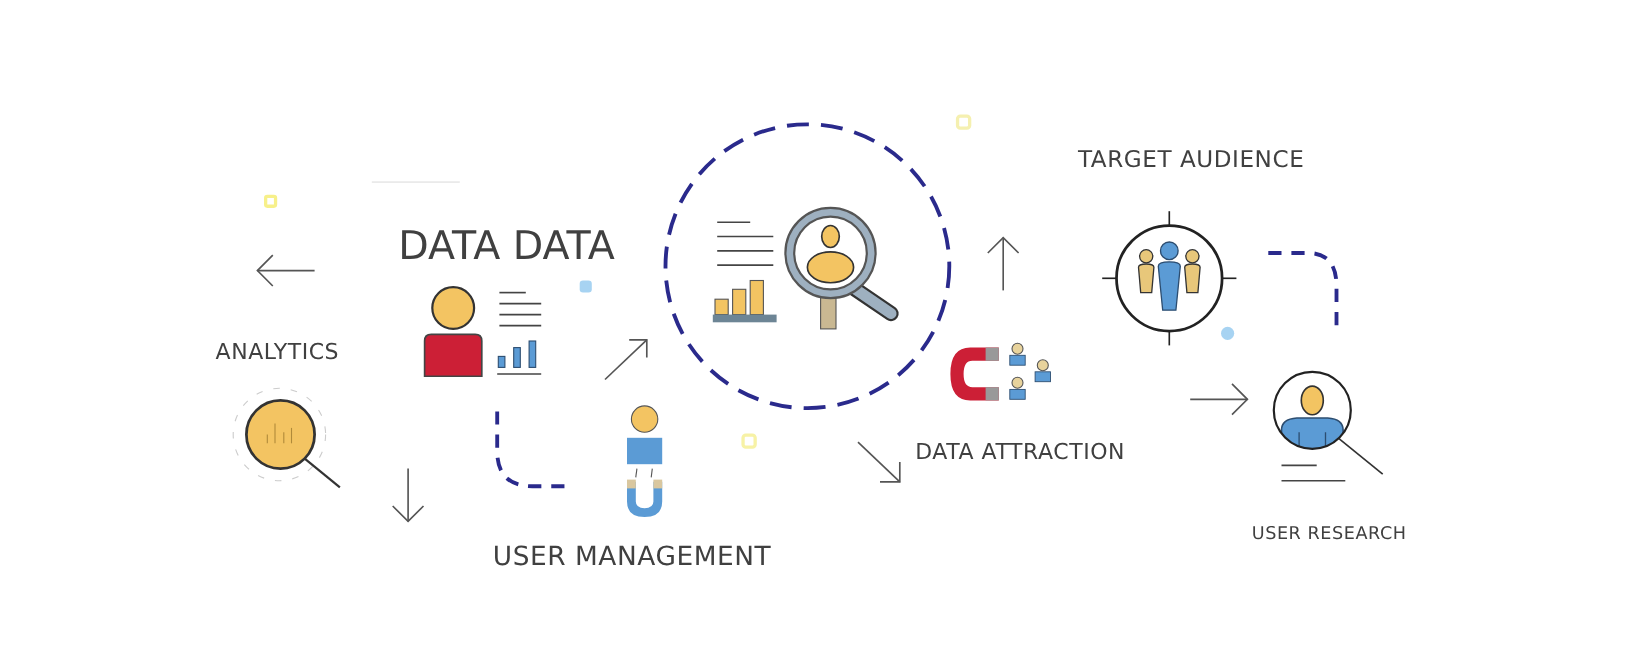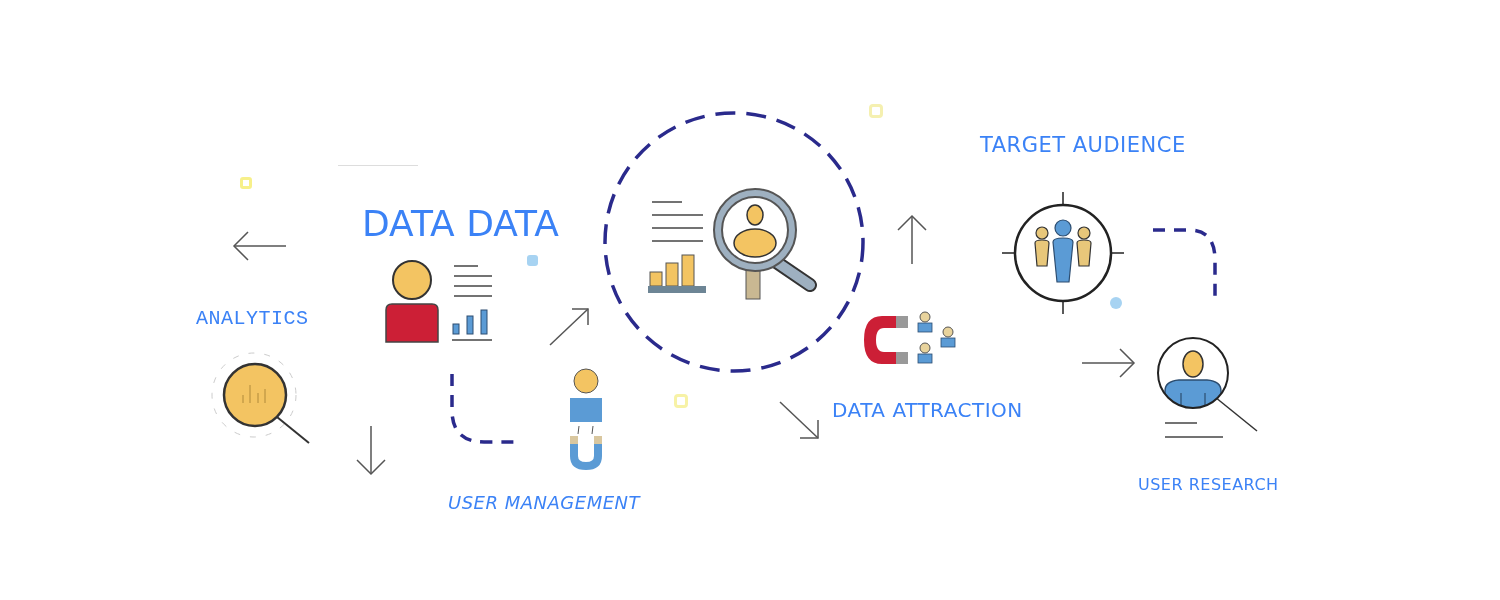--- a/index.html
+++ b/index.html
@@ -1,19 +1,19 @@
 <!DOCTYPE html>
 <html><head>
 <meta charset="utf-8">
 <style>
   html, body { margin:0; padding:0; }
   body { width:1500px; height:600px; background:#ffffff; position:relative; overflow:hidden;
          font-family:"DejaVu Sans", "Liberation Sans", sans-serif; }
   .abs { position:absolute; }
-  .label { position:absolute; color:#3b82f6; white-space:nowrap; letter-spacing:0.5px;text-align:center; }
+  .label { position:absolute; color:#404040; white-space:nowrap; letter-spacing:0.5px;text-align:center; }
   svg { position:absolute; overflow:visible; }
 </style>
 </head>
 <body>
 
 <div class="abs" style="left:338px;top:165px;width:80px;height:1px;background:#ddd;"></div>
 <div class="abs" style="left:240px;top:177px;width:12px;height:12px;border:3px solid #f7f08a;border-radius:3px;box-sizing:border-box;"></div>
 <div class="abs" style="left:527px;top:255px;width:11px;height:11px;background:#a7d3f2;border-radius:3px;"></div>
 <div class="abs" style="left:674px;top:394px;width:14px;height:14px;border:3px solid #f7f2a6;border-radius:4px;box-sizing:border-box;"></div>
 <div class="abs" style="left:869px;top:104px;width:14px;height:14px;border:3px solid #f5f0b0;border-radius:4px;box-sizing:border-box;"></div>
@@ -27,21 +27,21 @@
   <line x1="74" y1="8" x2="98" y2="8" stroke="#444" stroke-width="1.5"></line>
   <line x1="74" y1="18" x2="112" y2="18" stroke="#444" stroke-width="1.5"></line>
   <line x1="74" y1="28" x2="112" y2="28" stroke="#444" stroke-width="1.5"></line>
   <line x1="74" y1="38" x2="112" y2="38" stroke="#444" stroke-width="1.5"></line>
   <rect x="73" y="66" width="6" height="10" fill="#5b9bd5" stroke="#2c4d70" stroke-width="1"></rect>
   <rect x="87" y="58" width="6" height="18" fill="#5b9bd5" stroke="#2c4d70" stroke-width="1"></rect>
   <rect x="101" y="52" width="6" height="24" fill="#5b9bd5" stroke="#2c4d70" stroke-width="1"></rect>
   <line x1="72" y1="82" x2="112" y2="82" stroke="#444" stroke-width="1.5"></line>
 </svg>
 
-<div class="label" style="left:196px;top:307px;font-size:20px;font-family:Liberation Mono, monospace;">ANALYTICS</div>
+<div class="label" style="left:196px;top:307px;font-size:20px;">ANALYTICS</div>
 <svg style="left:205px;top:345px;" width="110" height="100">
   <circle cx="49" cy="50" r="42" fill="none" stroke="#ccc" stroke-width="1" stroke-dasharray="6 10"></circle>
   <line x1="72" y1="72" x2="104" y2="98" stroke="#333" stroke-width="2"></line>
   <circle cx="50" cy="50" r="31" fill="#f3c462" stroke="#333" stroke-width="2.5"></circle>
   <line x1="38" y1="58" x2="38" y2="50" stroke="#b08a3a" stroke-width="1"></line>
   <line x1="45" y1="58" x2="45" y2="40" stroke="#b08a3a" stroke-width="1"></line>
   <line x1="53" y1="58" x2="53" y2="48" stroke="#b08a3a" stroke-width="1"></line>
   <line x1="60" y1="58" x2="60" y2="44" stroke="#b08a3a" stroke-width="1"></line>
 </svg>
 
@@ -100,21 +100,21 @@
 
 <svg style="left:562px;top:368px;" width="48" height="105">
   <circle cx="24" cy="13" r="12" fill="#f3c462" stroke="#555" stroke-width="1"></circle>
   <rect x="8" y="30" width="32" height="24" fill="#5b9bd5"></rect>
   <line x1="17" y1="58" x2="16" y2="66" stroke="#555" stroke-width="1"></line>
   <line x1="31" y1="58" x2="30" y2="66" stroke="#555" stroke-width="1"></line>
   <path d="M8 70 L8 88 Q8 102 24 102 Q40 102 40 88 L40 70 L32 70 L32 88 Q32 94 24 94 Q16 94 16 88 L16 70 Z" fill="#5b9bd5"></path>
   <rect x="8" y="68" width="8" height="8" fill="#d9c79f"></rect>
   <rect x="32" y="68" width="8" height="8" fill="#d9c79f"></rect>
 </svg>
-<div class="label" style="left:448px;top:492px;font-size:18px;font-style:italic;">USER MANAGEMENT</div>
+<div class="label" style="left:448px;top:492px;font-size:24px;">USER MANAGEMENT</div>
 
 <svg style="left:860px;top:308px;" width="100" height="64">
   <path d="M48 8 L22 8 Q4 8 4 32 Q4 56 22 56 L48 56 L48 44 L24 44 Q16 44 16 32 Q16 20 24 20 L48 20 Z" fill="#cc1f36"></path>
   <rect x="36" y="8" width="12" height="12" fill="#999"></rect>
   <rect x="36" y="44" width="12" height="12" fill="#999"></rect>
   <circle cx="65" cy="9" r="5" fill="#e8d39c" stroke="#555" stroke-width="1"></circle>
   <rect x="58" y="15" width="14" height="9" fill="#5b9bd5" stroke="#2c4d70" stroke-width="0.8"></rect>
   <circle cx="88" cy="24" r="5" fill="#e8d39c" stroke="#555" stroke-width="1"></circle>
   <rect x="81" y="30" width="14" height="9" fill="#5b9bd5" stroke="#2c4d70" stroke-width="0.8"></rect>
   <circle cx="65" cy="40" r="5" fill="#e8d39c" stroke="#555" stroke-width="1"></circle>

